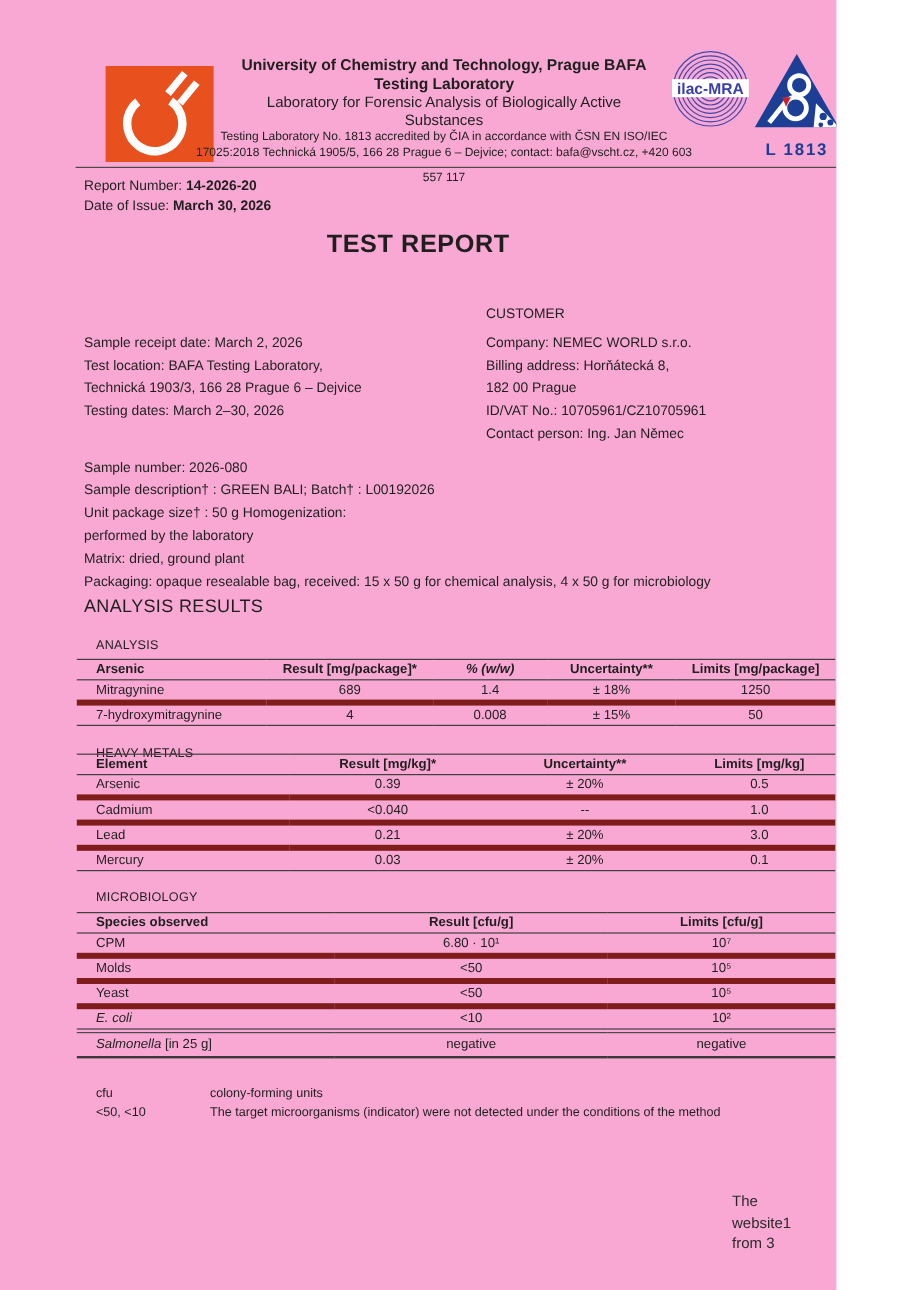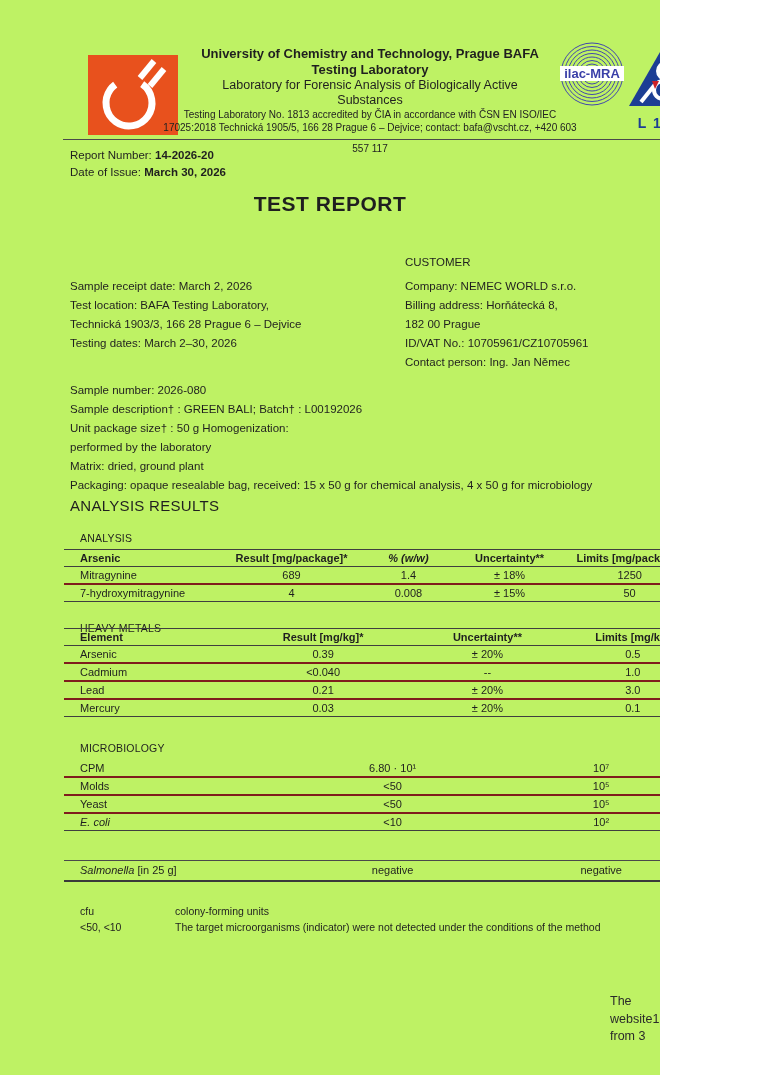--- a/index.html
+++ b/index.html
@@ -1,17 +1,17 @@
 <!DOCTYPE html>
 <html><head>
 <meta charset="utf-8">
 <style>
   html,body{margin:0;padding:0;background:#fff;}
-  .page{position:relative;width:660px;height:1075px;background:#bef264;overflow:hidden;
-        font-family:"Liberation Sans",sans-serif;color:#1f1f1f;}
+  .page{position:relative;width:660px;height:1075px;background:#f9a8d4;overflow:hidden;
+        font-family:"Liberation Sans",sans-serif;color:#1f1f1f;padding-left:37px;}
 
   
   .uct-logo{position:absolute;left:88px;top:55px;width:90px;height:80px;background:#E8511D;}
   .uct-logo svg{display:block;}
   .letterhead{position:absolute;left:150px;top:46px;width:440px;text-align:center;}
   .lh-bold{font-size:13px;font-weight:bold;line-height:16px;}
   .lh-sub{font-size:12.5px;line-height:15px;}
   .lh-small{font-size:10px;line-height:13px;color:#222;}
   .phone-cont{position:absolute;left:150px;top:143px;width:440px;text-align:center;font-size:10px;color:#222;}
   .rule{position:absolute;left:63px;top:139px;width:634px;border-top:1.5px solid #4a4a4a;height:0;}
@@ -30,21 +30,21 @@
   .sample-block{position:absolute;left:70px;top:381px;font-size:11.5px;line-height:19px;}
   .analysis-heading{position:absolute;left:70px;top:497px;font-size:15px;font-weight:normal;letter-spacing:0.3px;}
 
   .section-label{position:absolute;left:80px;font-size:10.5px;letter-spacing:0.2px;}
   #lbl-alk{top:532px;} #lbl-hm{top:622px;} #lbl-micro{top:742px;}
 
   table.tbl{position:absolute;left:64px;width:632px;border-collapse:collapse;font-size:11px;table-layout:fixed;}
   table.tbl th{font-weight:bold;text-align:center;padding:2px 3px;
                border-top:1.6px solid #3f3f3f;border-bottom:1.6px solid #3f3f3f;}
   table.tbl th:first-child{text-align:left;padding-left:16px;}
-  table.tbl td{text-align:center;padding:2px 3px;border-bottom:2px solid #7f1d1d;}
+  table.tbl td{text-align:center;padding:2px 3px;border-bottom:5px solid #7f1d1d;}
   table.tbl td:first-child{text-align:left;padding-left:16px;}
   table.tbl tr.last td{border-bottom:1.6px solid #3f3f3f;}
   #tbl-alk{top:549px;} #tbl-hm{top:628px;} #tbl-micro{top:760px;}
 
   table.salm{position:absolute;left:64px;top:860px;width:632px;border-collapse:collapse;font-size:11px;table-layout:fixed;}
   table.salm td{padding:3px 3px 4px;border-top:1.2px solid #4a4a4a;border-bottom:2.2px solid #3a3a3a;text-align:center;}
   table.salm td:first-child{text-align:left;padding-left:16px;}
 
   .it{font-style:italic;}
 
@@ -225,20 +225,25 @@
     </table>
 
   <div class="section-label" id="lbl-micro">MICROBIOLOGY</div>
   <table class="tbl" id="tbl-micro">
     <colgroup>
         <col style="width:34%">
         <col style="width:36%">
         <col style="width:30%">
       </colgroup>
     <tbody>
+        <tr>
+      <th>Species observed</th>
+      <th>Result [cfu/g]</th>
+      <th>Limits [cfu/g]</th>
+    </tr>
     <tr>
       <td>CPM</td>
       <td>6.80 · 10¹</td>
       <td>10⁷</td>
     </tr>
     <tr>
       <td>Molds</td>
       <td>&lt;50</td>
       <td>10⁵</td>
     </tr>

